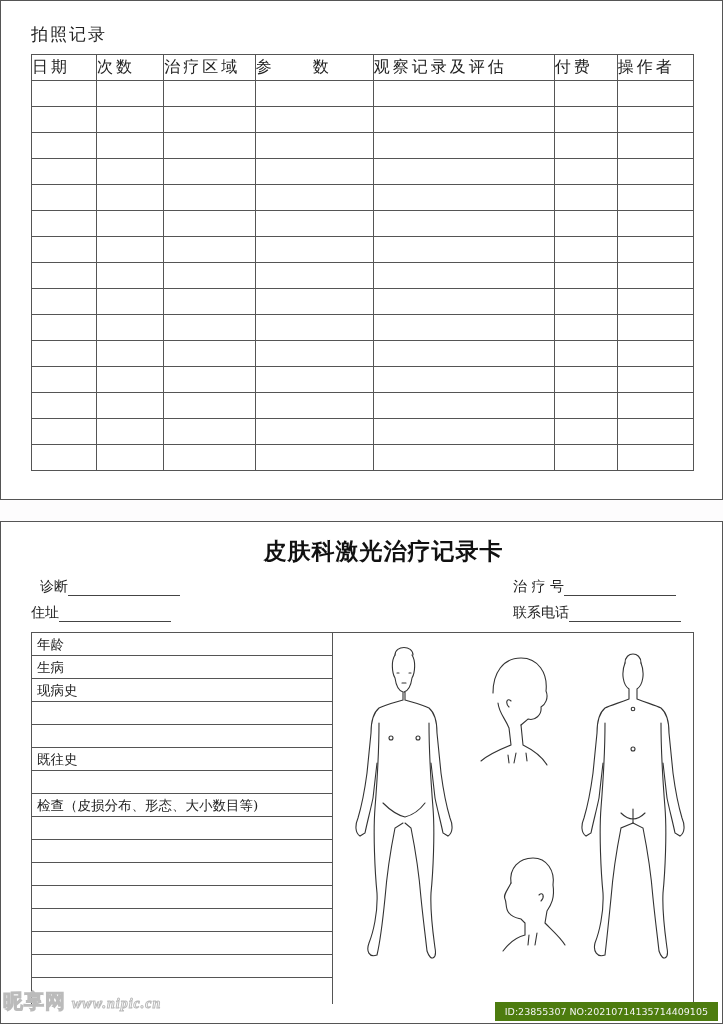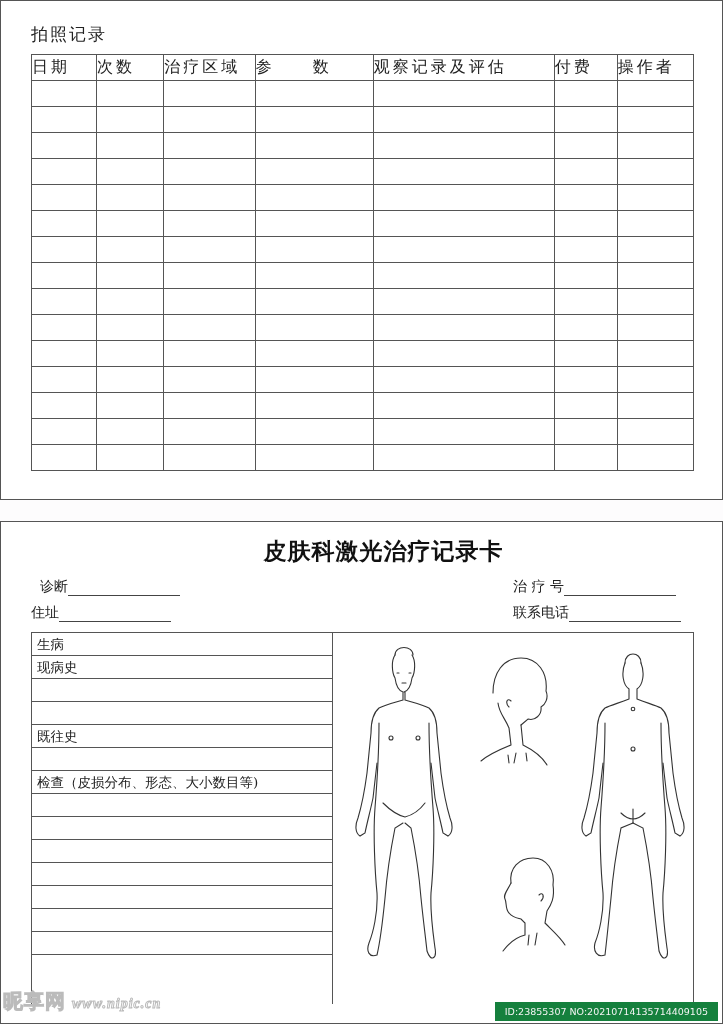--- a/index.html
+++ b/index.html
@@ -15,21 +15,21 @@
   .big-title { position: absolute; left: 0; right: 0; top: 14px; text-align: center; font-family: "DejaVu Sans", sans-serif; font-size: 23px; font-weight: bold; letter-spacing: 1px; color: #111; margin-left: 44px; }
   .field { position: absolute; font-size: 14px; display: flex; align-items: flex-end; }
   .field .line { display: inline-block; border-bottom: 1.2px solid #444; height: 14px; }
   .form-box { position: absolute; left: 30px; top: 110px; width: 663px; height: 372px; border: 1.3px solid #555; box-sizing: border-box; border-bottom: none; }
   .left-col { position: absolute; left: 0; top: 0; width: 300px; height: 100%; border-right: 1.3px solid #555; }
   .row { height: 23px; border-bottom: 1.3px solid #555; box-sizing: border-box; font-size: 13.5px; padding-left: 5px; line-height: 22px; position: relative; }
   .row .sub { position: absolute; left: 155px; top: 0; }
   .diagram { position: absolute; left: 301px; top: 0; right: 0; bottom: 0; }
   .wm-left { position: absolute; left: 2px; bottom: 8px; font-family: Liberation Serif, serif; font-weight: bold; font-size: 20px; color: #fff; -webkit-text-stroke: 1px #bbb; letter-spacing: 1px; }
   .wm-left .url { font-size: 14px; font-style: italic; }
-  .wm-right { position: absolute; right: 4px; bottom: 2px; background: #15803d; color: #f4f4f4; font-family: "DejaVu Sans", sans-serif; font-size: 9.5px; padding: 4px 10px; }
+  .wm-right { position: absolute; right: 4px; bottom: 2px; background: #4d7c0f; color: #f4f4f4; font-family: "DejaVu Sans", sans-serif; font-size: 9.5px; padding: 4px 10px; }
 </style>
 </head>
 <body>
 
 <div id="card-top" class="card">
   <div class="section-title">拍照记录</div>
   <table class="log">
     <thead>
         <tr id="log-head">
           <th style="width: 63px;">日期</th>
@@ -196,20 +196,21 @@
     <span>治 疗 号</span>
     <span class="line" style="width:112px;"></span>
   </div>
   <div class="field" style="left:512px; top:82px;">
     <span>联系电话</span>
     <span class="line" style="width:112px;"></span>
   </div>
 
   <div class="form-box">
     <div class="left-col" id="form-rows">
+        <div class="row"><span>年龄</span></div>
         <div class="row"><span>生病</span></div>
         <div class="row"><span>现病史</span></div>
         <div class="row"><span></span></div>
         <div class="row"><span></span></div>
         <div class="row"><span>既往史</span></div>
         <div class="row"><span></span></div>
         <div class="row"><span>检查（皮损分布、形态、大小数目等)</span></div>
         <div class="row"><span></span></div>
         <div class="row"><span></span></div>
         <div class="row"><span></span></div>

